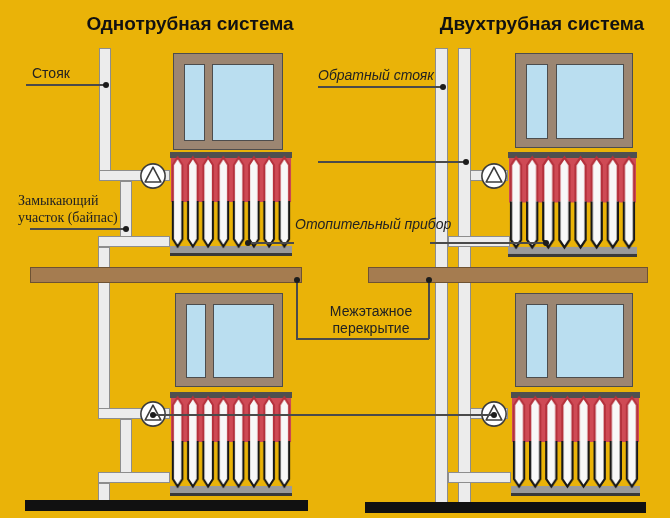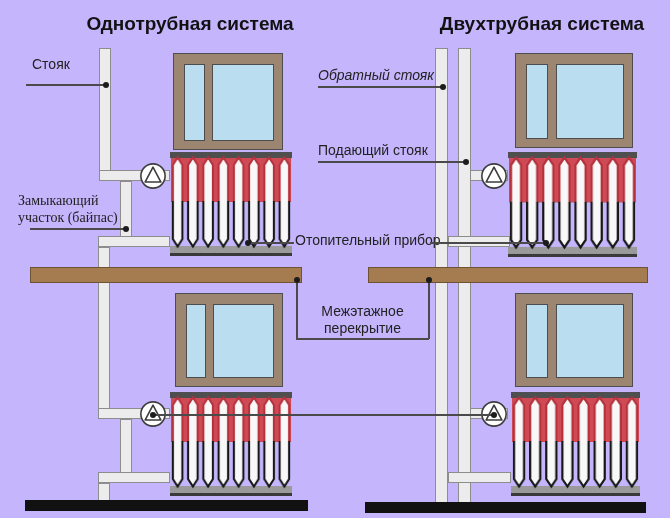--- a/index.html
+++ b/index.html
@@ -1,16 +1,16 @@
 <!DOCTYPE html>
 <html><head>
 <meta charset="utf-8">
 <style>
   html,body{margin:0;padding:0;background:#fff;}
-  #stage{position:relative;width:670px;height:518px;background:#c4b5fd;overflow:hidden;
+  #stage{position:relative;width:670px;height:518px;background:#eab308;overflow:hidden;
          font-family:"Liberation Sans", sans-serif;color:#1a1a1a;}
   .abs{position:absolute;}
   .title{font-size:19px;font-weight:bold;text-align:center;letter-spacing:0px;color:#111;}
   .lbl{font-size:14px;line-height:17px;color:#222;}
   .pre{white-space:pre-line;}
   .ctr{text-align:center;}
   .pipe{background:#ececec;border:1px solid #8d8d8d;box-sizing:border-box;}
   .slab{background:#a57c50;border:1px solid #6e5233;box-sizing:border-box;}
   .ground{background:#111;}
   .cline{background:#4a4a4a;height:1.5px;}
@@ -107,44 +107,43 @@
   <svg class="abs" style="left:480px;top:162px;" width="28" height="28" viewBox="0 0 30 30">
       <use href="#pumpsym"></use>
     </svg>
   <svg class="abs" style="left:139px;top:400px;" width="28" height="28" viewBox="0 0 30 30">
       <use href="#pumpsym"></use>
     </svg>
   <svg class="abs" style="left:480px;top:400px;" width="28" height="28" viewBox="0 0 30 30">
       <use href="#pumpsym"></use>
     </svg>
 
-  <div class="abs lbl" style="left:32px;top:56px;">Стояк</div>
+  <div class="abs lbl" style="left:32px;top:65px;">Стояк</div>
   <div class="abs cline" style="left:26px;top:84px;width:81px;"></div>
   <div class="abs dot" style="left:106px;top:85px;"></div>
 
   <div class="abs lbl pre" style="left:18px;top:192px;font-family:Liberation Serif, serif;">Замыкающий
 участок (байпас)</div>
   <div class="abs cline" style="left:30px;top:228px;width:97px;"></div>
   <div class="abs dot" style="left:126px;top:229px;"></div>
 
   <div class="abs lbl" style="left:318px;top:67px;font-style:italic;">Обратный стояк</div>
   <div class="abs cline" style="left:318px;top:86px;width:126px;"></div>
   <div class="abs dot" style="left:443px;top:87px;"></div>
 
-  <div class="abs lbl" style="left:318px;top:142px;">Подающий стояк</div>
   <div class="abs cline" style="left:318px;top:161px;width:149px;"></div>
   <div class="abs dot" style="left:466px;top:162px;"></div>
 
-  <div class="abs lbl" style="left:295px;top:232px;">Отопительный прибор</div>
+  <div class="abs lbl" style="left:295px;top:216px;font-style:italic;">Отопительный прибор</div>
   <div class="abs cline" style="left:248px;top:242px;width:46px;"></div>
   <div class="abs dot" style="left:248px;top:243px;"></div>
   <div class="abs cline" style="left:430px;top:242px;width:117px;"></div>
   <div class="abs dot" style="left:546px;top:243px;"></div>
 
-  <div class="abs lbl pre ctr" style="left:296px;top:303px;width:133px;">Межэтажное
+  <div class="abs lbl pre ctr" style="left:296px;top:303px;width:150px;">Межэтажное
 перекрытие</div>
   <div class="abs cvline" style="left:296px;top:279px;height:60px;"></div>
   <div class="abs cvline" style="left:428px;top:279px;height:60px;"></div>
   <div class="abs cline" style="left:296px;top:338px;width:133px;"></div>
   <div class="abs dot" style="left:297px;top:280px;"></div>
   <div class="abs dot" style="left:429px;top:280px;"></div>
 
   <div class="abs cline" style="left:153px;top:414px;width:341px;"></div>
   <div class="abs dot" style="left:153px;top:415px;"></div>
   <div class="abs dot" style="left:494px;top:415px;"></div>

